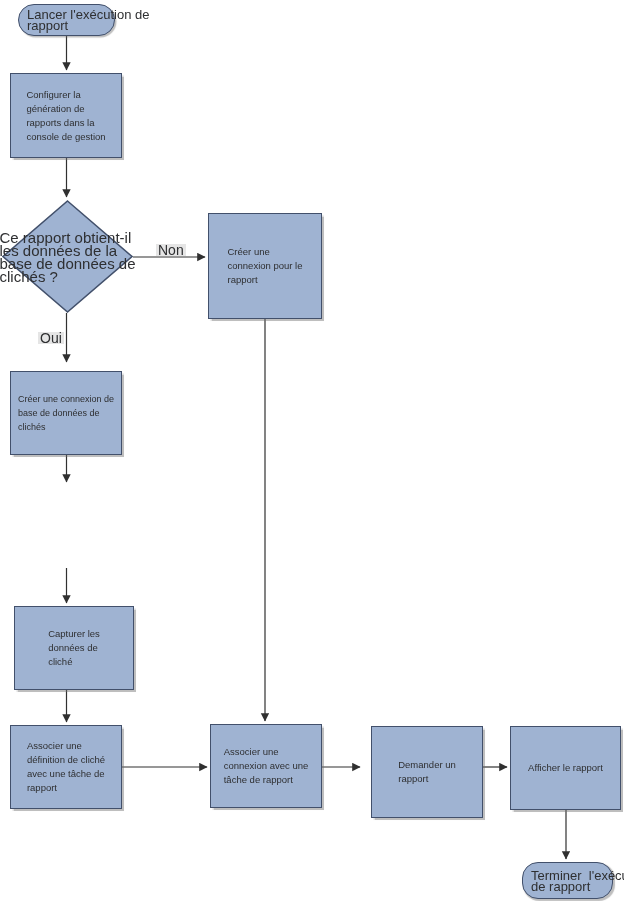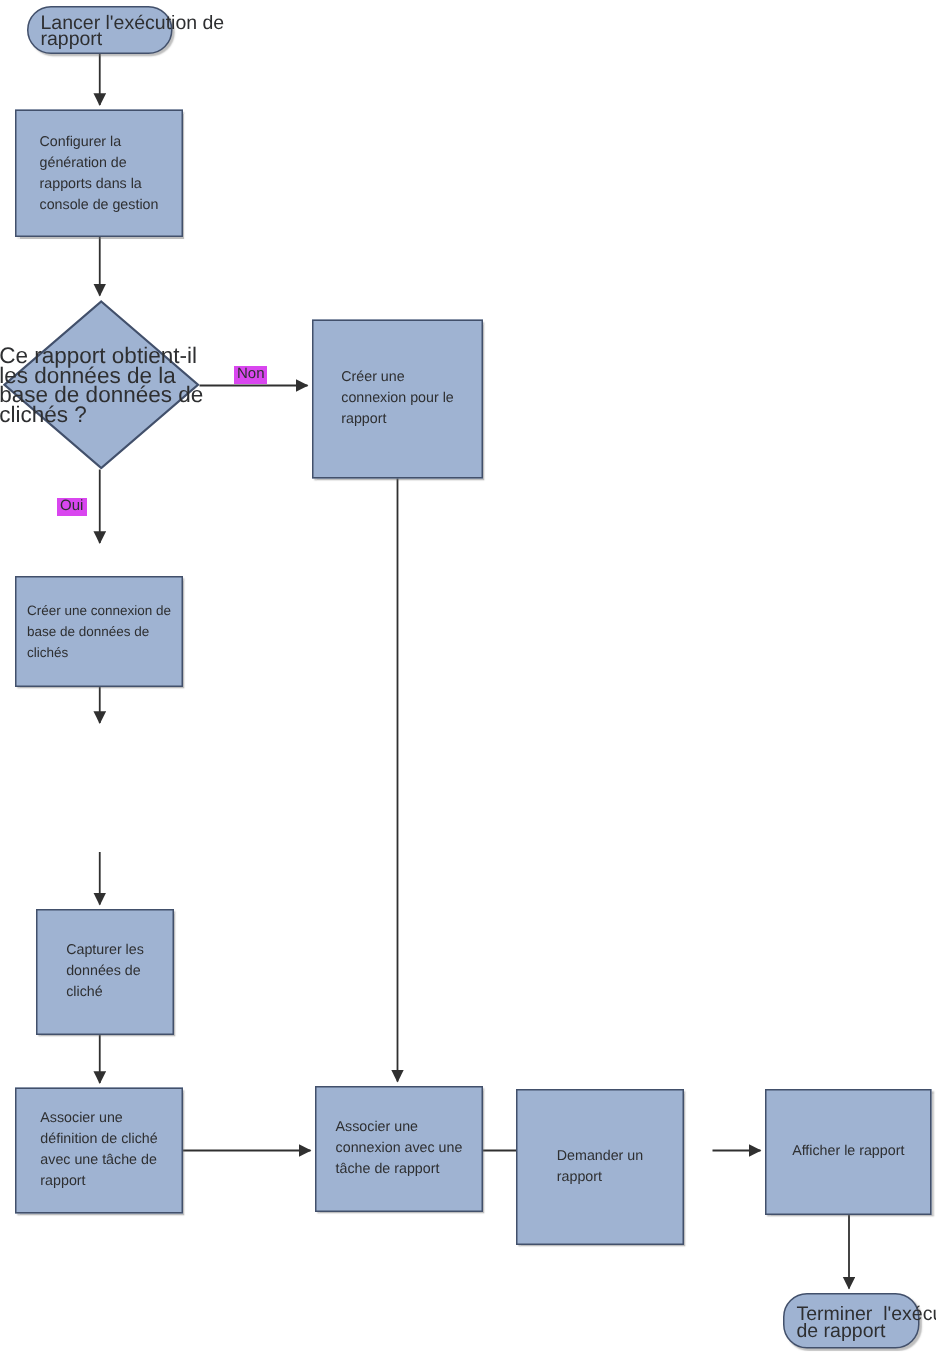--- a/index.html
+++ b/index.html
@@ -21,21 +21,21 @@
     font-size:13px;line-height:11px;padding-left:8px;
   }
   .decision{
     background:transparent;border:none;box-shadow:none;
   }
   .decision svg{position:absolute;left:0;top:0;}
   .decision .txt{
     position:relative;font-size:15px;line-height:13px;z-index:1;
   }
   .edge-label{
-    position:absolute;font-size:10px;line-height:12px;background:#d946ef;
+    position:absolute;font-size:14px;line-height:12px;background:#e5e5e5;
     padding:0 2px;z-index:2;
   }
 </style>
 </head>
 <body>
 
 <div class="canvas">
 
   <svg class="connectors" viewBox="0 0 624 901" xmlns="http://www.w3.org/2000/svg">
     <defs>
@@ -78,47 +78,47 @@
 base de données de
 clichés ?</div>
   </div>
 
   <div class="node process" style="left:208px;top:213px;width:114px;height:106px">
     <div class="txt">Créer une
 connexion pour le
 rapport</div>
   </div>
 
-  <div class="node process" style="left:10px;top:384px;width:112px;height:74px">
+  <div class="node process" style="left:10px;top:371px;width:112px;height:84px">
     <div class="txt" style="font-size:9px">Créer une connexion de
 base de données de
 clichés</div>
   </div>
 
 
-  <div class="node process" style="left:24px;top:606px;width:92px;height:84px">
+  <div class="node process" style="left:14px;top:606px;width:120px;height:84px">
     <div class="txt">Capturer les
 données de
 cliché</div>
   </div>
 
   <div class="node process" style="left:10px;top:725px;width:112px;height:84px">
     <div class="txt">Associer une
 définition de cliché
 avec une tâche de
 rapport</div>
   </div>
 
   <div class="node process" style="left:210px;top:724px;width:112px;height:84px">
     <div class="txt">Associer une
 connexion avec une
 tâche de rapport</div>
   </div>
 
-  <div class="node process" style="left:344px;top:726px;width:112px;height:104px">
+  <div class="node process" style="left:371px;top:726px;width:112px;height:92px">
     <div class="txt">Demander un
 rapport</div>
   </div>
 
   <div class="node terminator" style="left:522px;top:862px;width:91px;height:37px">
     <div class="txt">Terminer  l'exécution
 de rapport</div>
   </div>
 
   <div class="node process" style="left:510px;top:726px;width:111px;height:84px">

